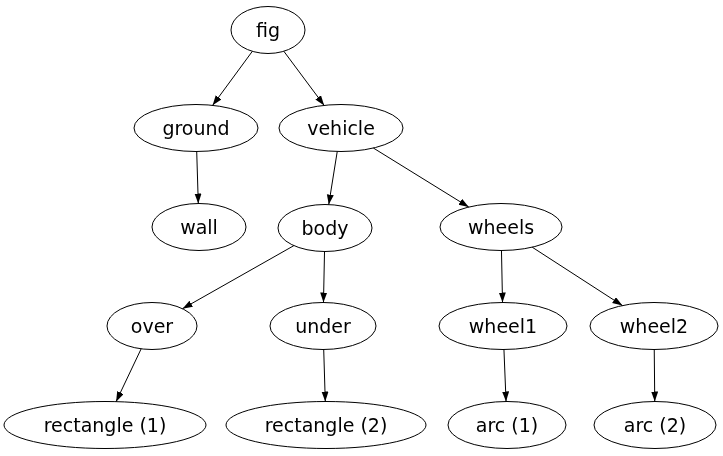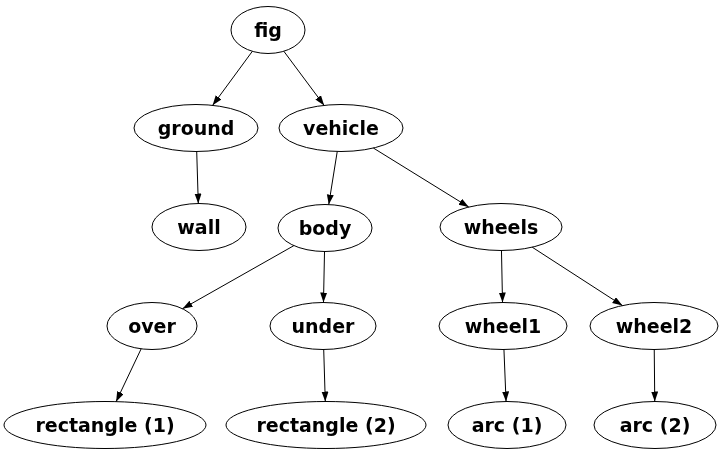--- a/index.html
+++ b/index.html
@@ -6,21 +6,20 @@
     margin: 0;
     padding: 0;
     background: #ffffff;
   }
   .page {
     width: 723px;
     height: 456px;
     background: #ec4899;
     overflow: hidden;
     position: relative;
-    font-weight: bold;
   }
   svg text {
     font-family: "DejaVu Sans", "Liberation Sans", sans-serif;
   }
 </style>
 </head>
 <body>
 
 <div class="page">
   <svg id="diagram-svg" xmlns="http://www.w3.org/2000/svg" width="723" height="456" viewBox="0 0 723 456" style="background: rgb(255, 255, 255);">

